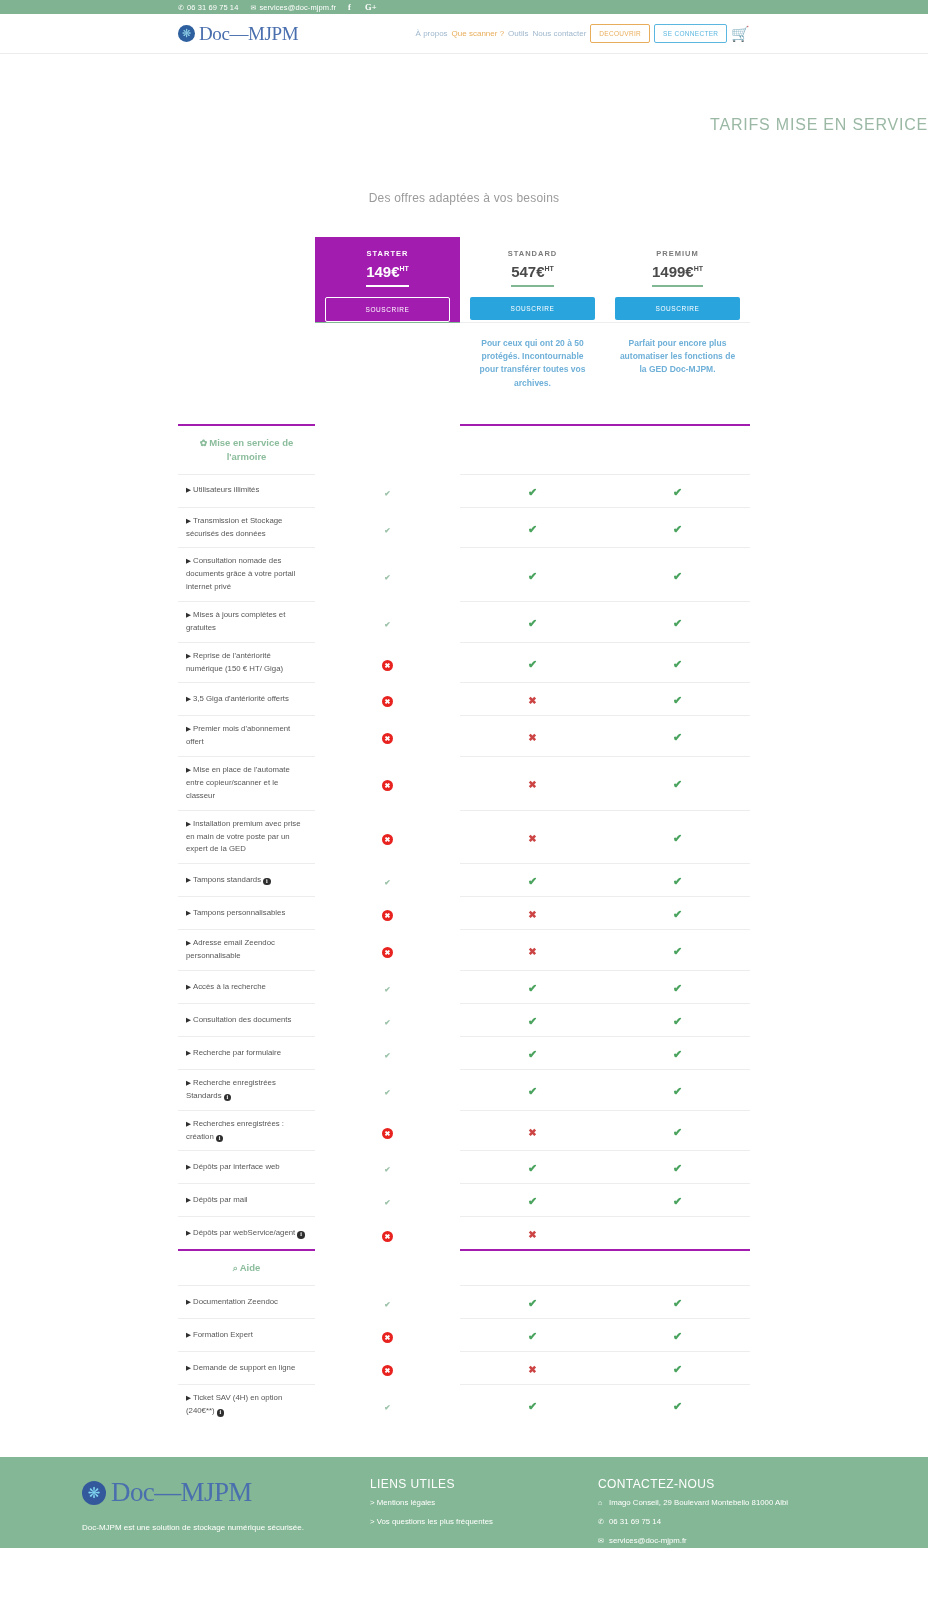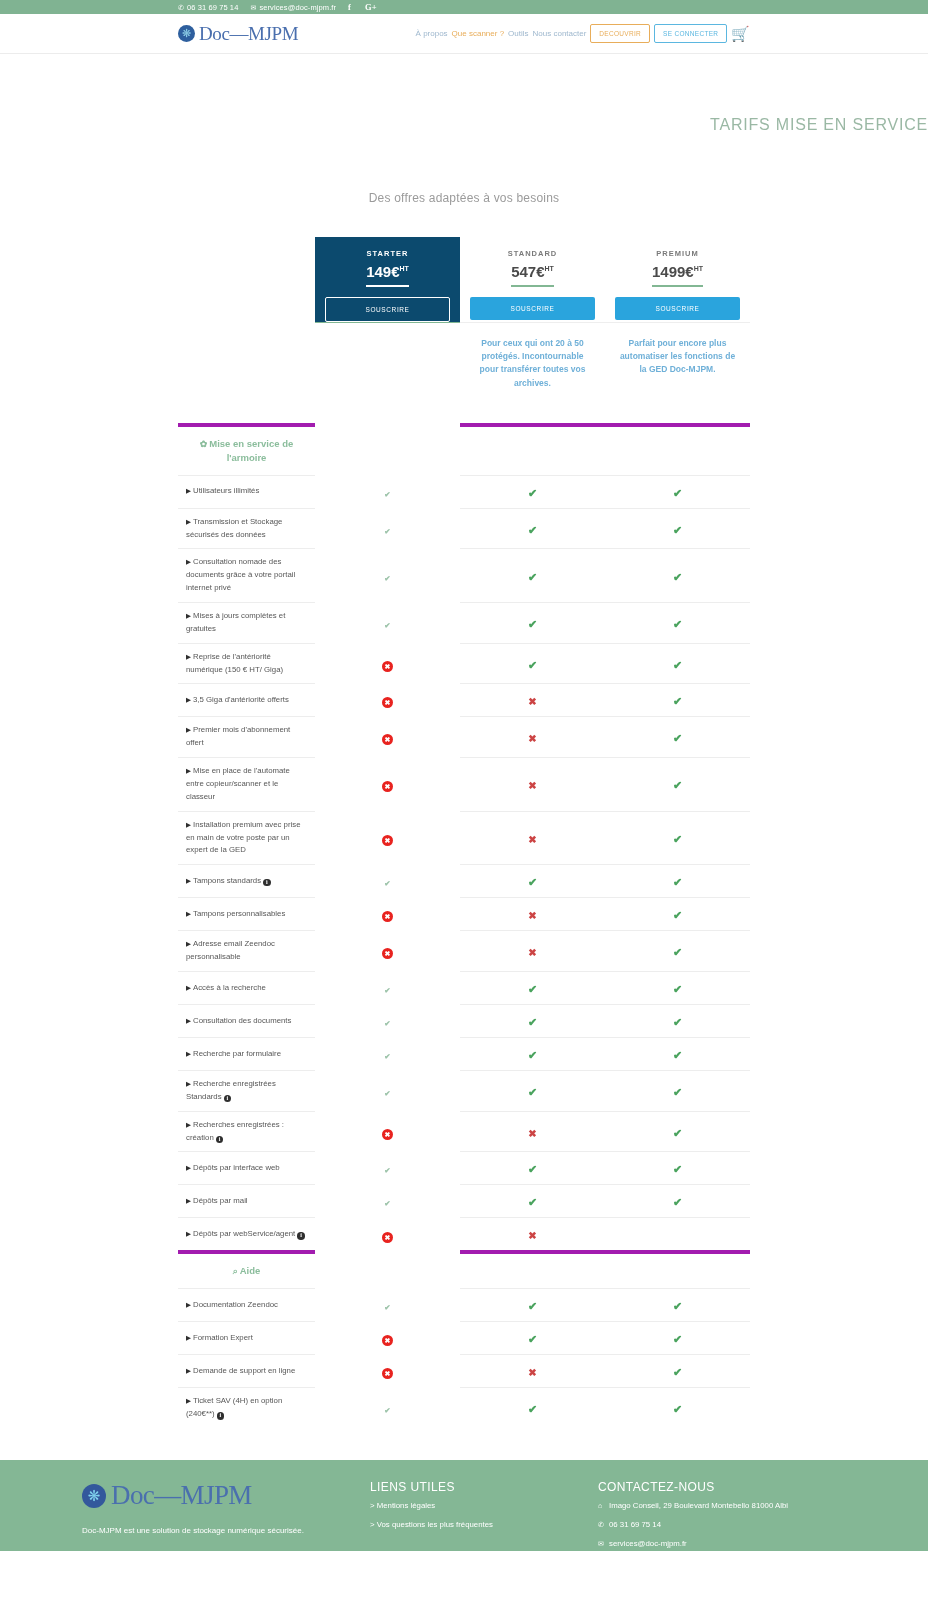--- a/index.html
+++ b/index.html
@@ -88,21 +88,21 @@
     letter-spacing:.2px;
   }
 
   
   .table-wrap { padding: 32px 178px 0 178px; }
   table.pricing { width: 572px; border-collapse: collapse; table-layout: fixed; }
   table.pricing col.c-feat { width: 137px; }
   table.pricing col.c-plan { width: 145px; }
 
   .plan-cell { text-align:center; vertical-align: top; padding: 0; }
-  .plan-cell.starter { background:#0c4a6e; }
+  .plan-cell.starter { background:#a21caf; }
 
   .plan-inner { padding: 12px 10px 0 10px; }
   .plan-name {
     font-size: 7.5px;
     font-weight: bold;
     letter-spacing: 1px;
     color: #7a7a7a;
   }
   .starter .plan-name { color:#ffffff; }
   .plan-price {
@@ -136,21 +136,21 @@
     line-height: 1.55;
     font-weight: bold;
     color:#6fb0d8;
     padding: 14px 14px 22px 14px;
     text-align:center;
   }
   .starter .plan-desc { color:#ffffff; }
   .spacer-cell { border-top: none !important; }
 
   
-  tr.section-row td { border-top: 4px solid #a21caf; }
+  tr.section-row td { border-top: 2px solid #a21caf; }
   tr.section-row td.starter { border-top: none; }
   .section-title {
     text-align:center;
     color:#8bbd9c;
     font-size: 9.5px;
     font-weight: bold;
     line-height: 1.45;
     padding: 10px 6px 10px 6px;
   }
   .section-title .s-ico { font-size: 9px; margin-right: 2px; }

